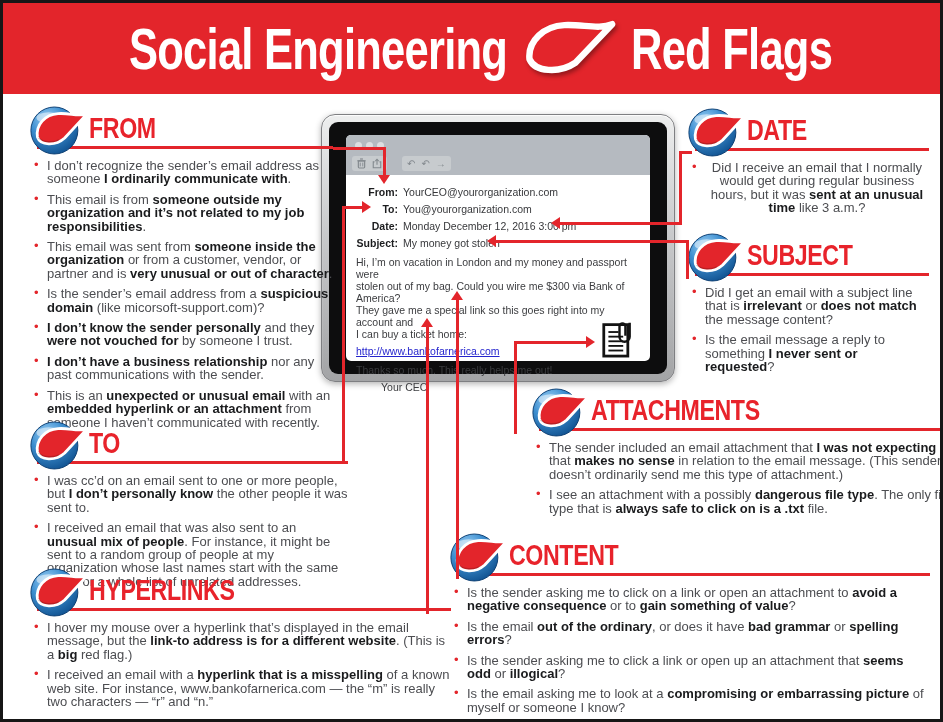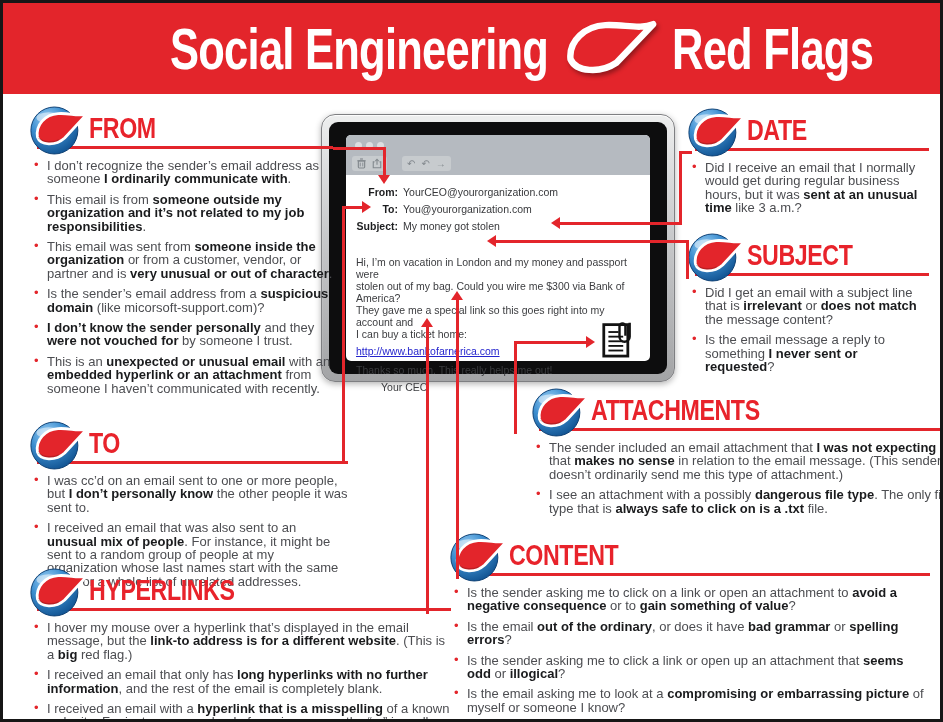--- a/index.html
+++ b/index.html
@@ -1,32 +1,32 @@
 <!DOCTYPE html>
 <html><head>
 <meta charset="utf-8">
 <style>
   * { box-sizing: border-box; margin: 0; padding: 0; }
   body { font-family: "Liberation Sans", sans-serif; background:#fff; }
   .page { position:relative; width:943px; height:722px; border:3px solid #161616; background:#fff; overflow:hidden; }
 
   
   .banner { position:absolute; left:0; top:0; width:100%; height:91px; background:#e3252b;
-            display:flex; align-items:center; justify-content:flex-end; }
+            display:flex; align-items:center; justify-content:flex-start; }
   .banner-text { color:#fff; font-weight:bold; font-size:58px; letter-spacing:-1px; white-space:nowrap; display:inline-block; }
   .banner-text.left  { transform:scaleX(.75); transform-origin:100% 50%; }
   .banner-text.right { transform:scaleX(.75); transform-origin:0 50%; }
   .banner-flag { margin:0 10px; filter:drop-shadow(2px 3px 2px rgba(0,0,0,.35)); }
 
   
   .section { position:absolute; z-index:20; }
   .sec-from        { left:30px;  top:106px; width:300px; }
   .sec-to          { left:30px;  top:421px; width:315px; }
   .sec-hyperlinks  { left:30px;  top:568px; width:418px; }
-  .sec-date        { left:688px; top:108px; width:238px; }
+  .sec-date        { left:688px; top:108px; width:238px;text-align:center; }
   .sec-subject     { left:688px; top:233px; width:238px; }
   .sec-attachments { left:532px; top:388px; width:419px; }
   .sec-content     { left:450px; top:533px; width:477px; }
 
   .sec-header { position:relative; height:40px; }
   .sec-underline { position:absolute; left:4px; right:0; bottom:0; height:3px; background:#e3252b; }
   .flag-icon { position:absolute; left:-4px; top:-5px; z-index:2; }
   .sec-title { position:absolute; left:56px; top:3px; color:#e8232b; font-weight:bold; font-size:29px;
                letter-spacing:-.5px; white-space:nowrap; display:inline-block; transform:scaleX(.8); transform-origin:0 50%; }
 
@@ -129,20 +129,24 @@
         <div class="email-fields" id="email-fields">
             <div class="field-row">
               <span class="field-label">From:</span>
               <span class="field-value">YourCEO@yourorganization.com</span>
             </div>
             <div class="field-row">
               <span class="field-label">To:</span>
               <span class="field-value">You@yourorganization.com</span>
             </div>
             <div class="field-row">
+              <span class="field-label">Date:</span>
+              <span class="field-value">Monday December 12, 2016 3:00 pm</span>
+            </div>
+            <div class="field-row">
               <span class="field-label">Subject:</span>
               <span class="field-value">My money got stolen</span>
             </div>
           </div>
 
         <div class="email-body">
           <div id="email-body-lines">
               <div>Hi, I’m on vacation in London and my money and passport were</div>
               <div>stolen out of my bag. Could you wire me $300 via Bank of America?</div>
               <div>They gave me a special link so this goes right into my account and</div>
@@ -178,20 +182,21 @@
       <path d="M10,36 C16,41 25,41 32,38" fill="none" stroke="rgba(0,0,0,0.18)" stroke-width="1.5"></path>
     </svg>
           <span class="sec-title">FROM</span>
         </div>
         <ul class="bullets">
           <li>I don’t recognize the sender’s email address as someone <b>I ordinarily communicate with</b>.</li>
           <li>This email is from <b>someone outside my organization and it’s not related to my job responsibilities</b>.</li>
           <li>This email was sent from <b>someone inside the organization</b> or from a customer, vendor, or partner and is <b>very unusual or out of character</b>.</li>
           <li>Is the sender’s email address from a <b>suspicious domain</b> (like micorsoft-support.com)?</li>
           <li><b>I don’t know the sender personally</b> and they <b>were not vouched for</b> by someone I trust.</li>
+          <li><b>I don’t have a business relationship</b> nor any past communications with the sender.</li>
           <li>This is an <b>unexpected or unusual email</b> with an <b>embedded hyperlink or an attachment</b> from someone I haven’t communicated with recently.</li>
         </ul>
       </div>
       <div class="section sec-to">
         <div class="sec-header">
           <div class="sec-underline"></div>
           <svg class="flag-icon" viewBox="0 0 66 56" width="62" height="53" overflow="visible">
       <circle cx="27" cy="28" r="25" fill="url(#sphereG)" stroke="#0a3c70" stroke-width="1"></circle>
       <ellipse cx="21" cy="14.5" rx="13" ry="6" fill="rgba(255,255,255,.5)"></ellipse>
       <path d="M9,35 C7,22 17,11 31,10 C44,9 53,14 62,10 L38,36 C28,45 12,44 9,35 Z" fill="#e3252b" stroke="#fff" stroke-width="3" stroke-linejoin="round"></path>
@@ -210,21 +215,20 @@
           <svg class="flag-icon" viewBox="0 0 66 56" width="62" height="53" overflow="visible">
       <circle cx="27" cy="28" r="25" fill="url(#sphereG)" stroke="#0a3c70" stroke-width="1"></circle>
       <ellipse cx="21" cy="14.5" rx="13" ry="6" fill="rgba(255,255,255,.5)"></ellipse>
       <path d="M9,35 C7,22 17,11 31,10 C44,9 53,14 62,10 L38,36 C28,45 12,44 9,35 Z" fill="#e3252b" stroke="#fff" stroke-width="3" stroke-linejoin="round"></path>
       <path d="M10,36 C16,41 25,41 32,38" fill="none" stroke="rgba(0,0,0,0.18)" stroke-width="1.5"></path>
     </svg>
           <span class="sec-title">HYPERLINKS</span>
         </div>
         <ul class="bullets">
           <li>I hover my mouse over a hyperlink that’s displayed in the email message, but the <b>link-to address is for a different website</b>. (This is a <b>big</b> red flag.)</li>
-          <li>I received an email that only has <b>long hyperlinks with no further information</b>, and the rest of the email is completely blank.</li>
           <li>I received an email with a <b>hyperlink that is a misspelling</b> of a known web site. For instance,  www.bankofarnerica.com — the “m” is really two characters — “r” and “n.”</li>
         </ul>
       </div>
       <div class="section sec-date">
         <div class="sec-header">
           <div class="sec-underline"></div>
           <svg class="flag-icon" viewBox="0 0 66 56" width="62" height="53" overflow="visible">
       <circle cx="27" cy="28" r="25" fill="url(#sphereG)" stroke="#0a3c70" stroke-width="1"></circle>
       <ellipse cx="21" cy="14.5" rx="13" ry="6" fill="rgba(255,255,255,.5)"></ellipse>
       <path d="M9,35 C7,22 17,11 31,10 C44,9 53,14 62,10 L38,36 C28,45 12,44 9,35 Z" fill="#e3252b" stroke="#fff" stroke-width="3" stroke-linejoin="round"></path>

